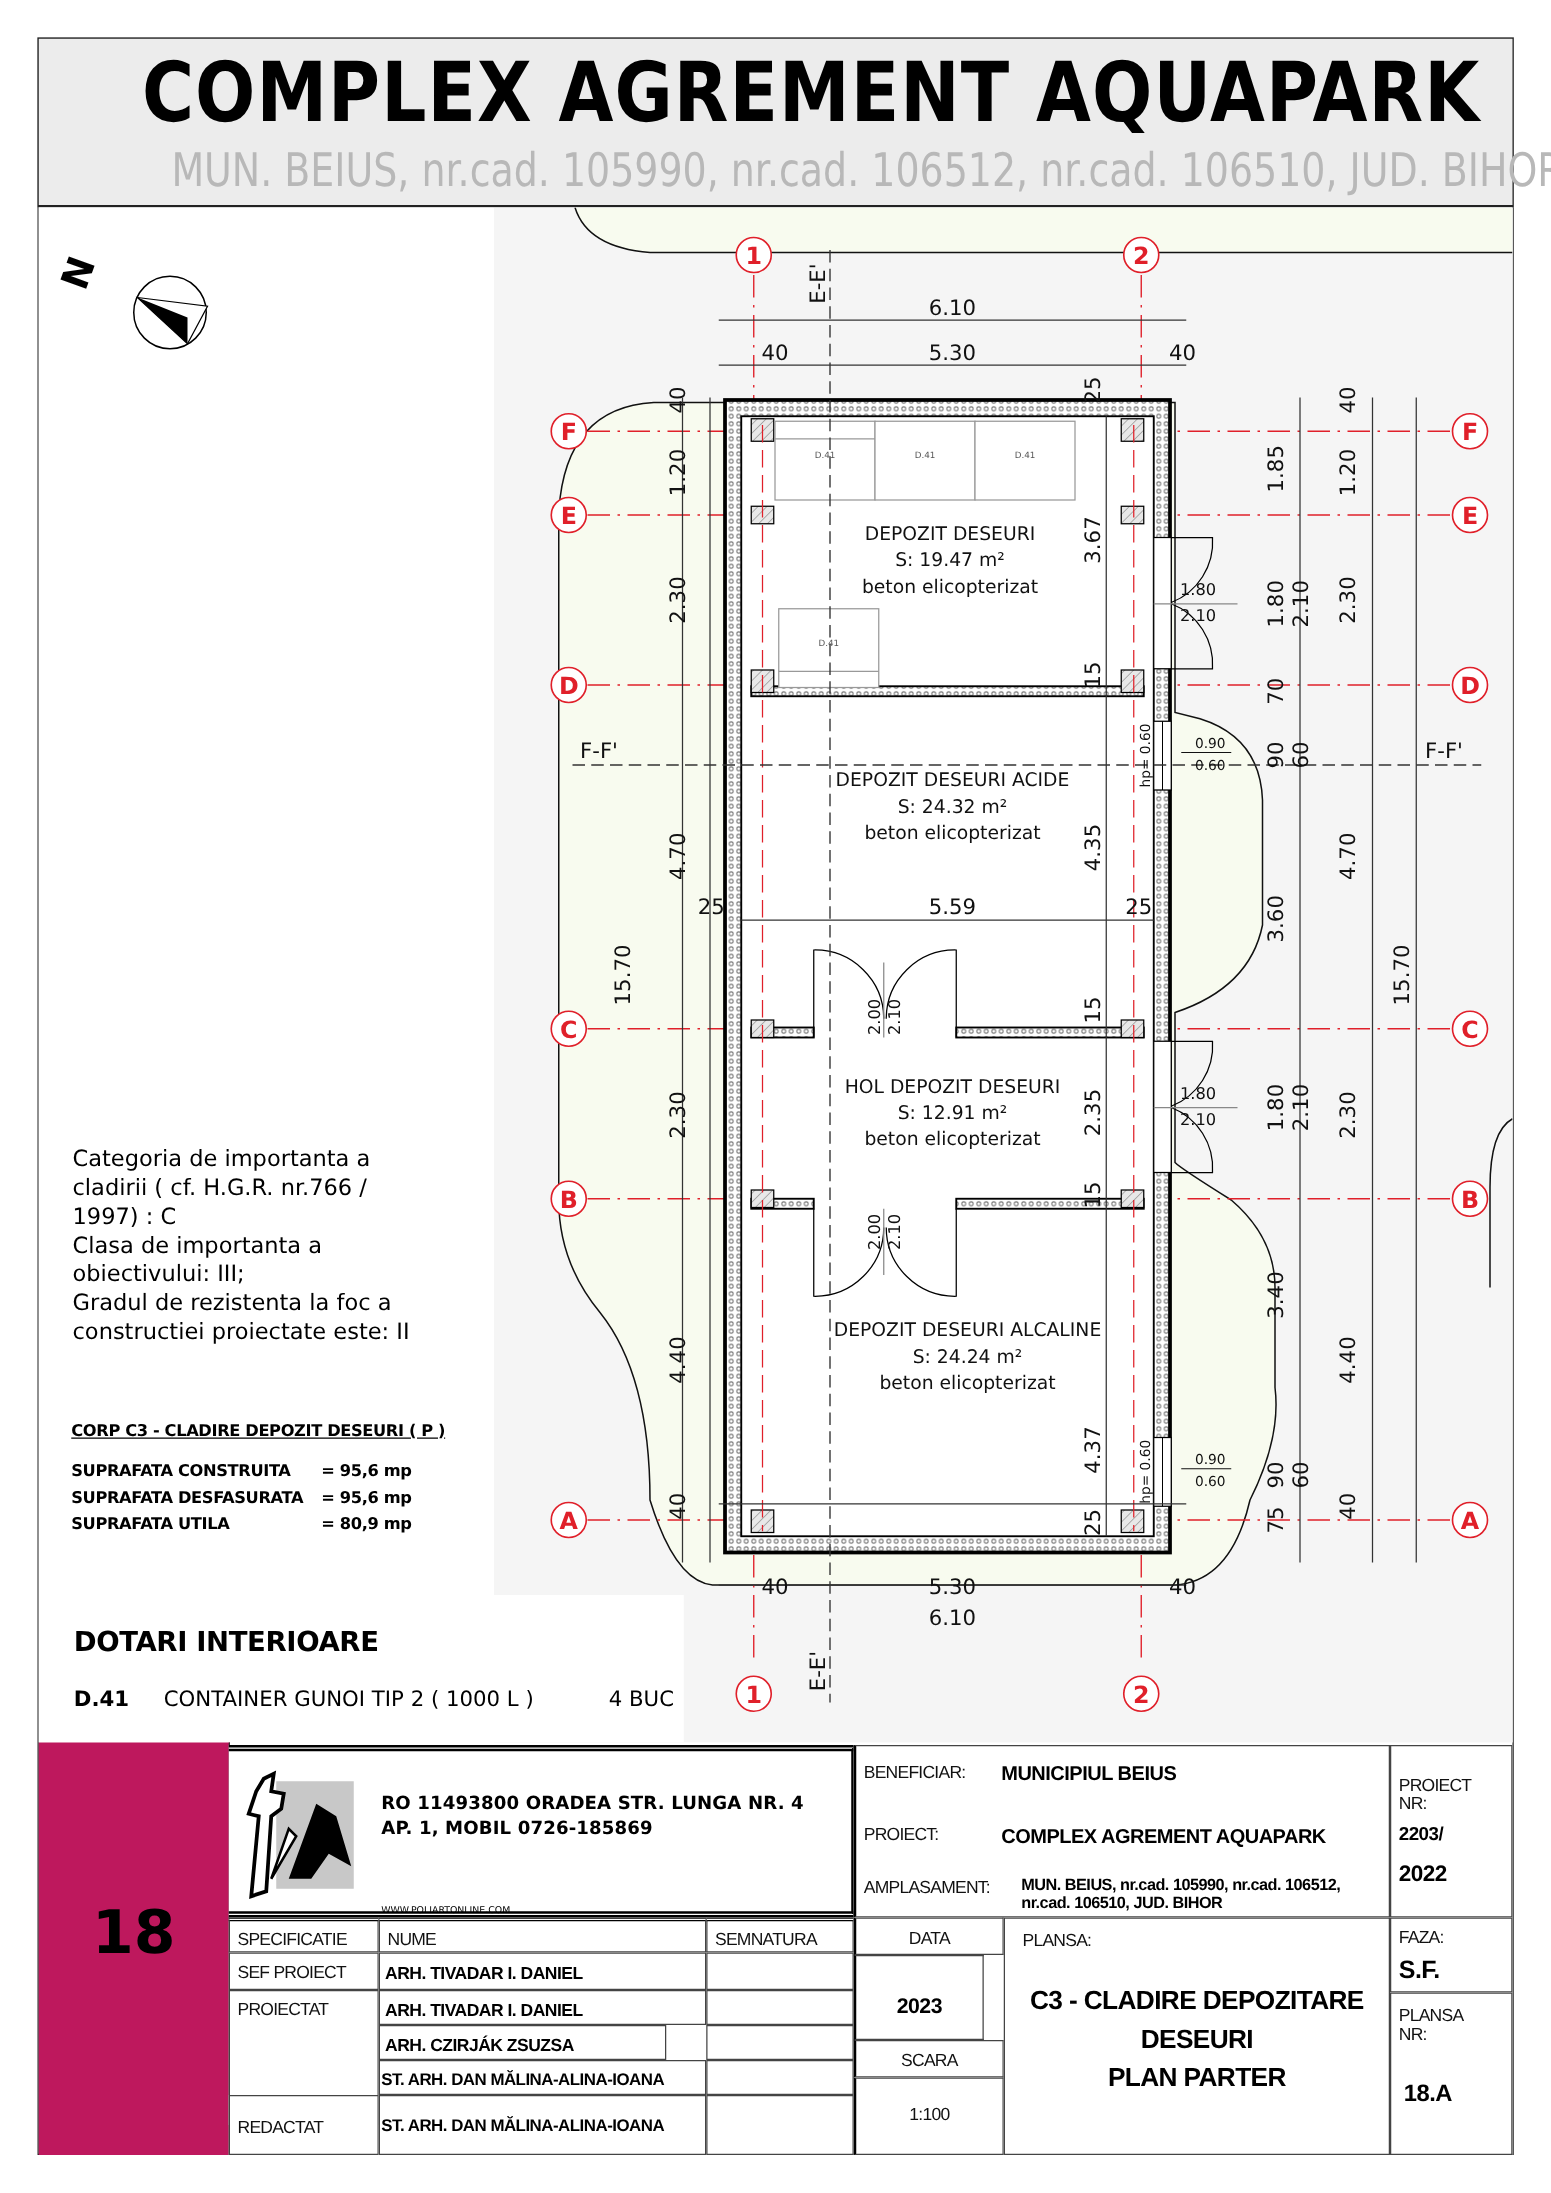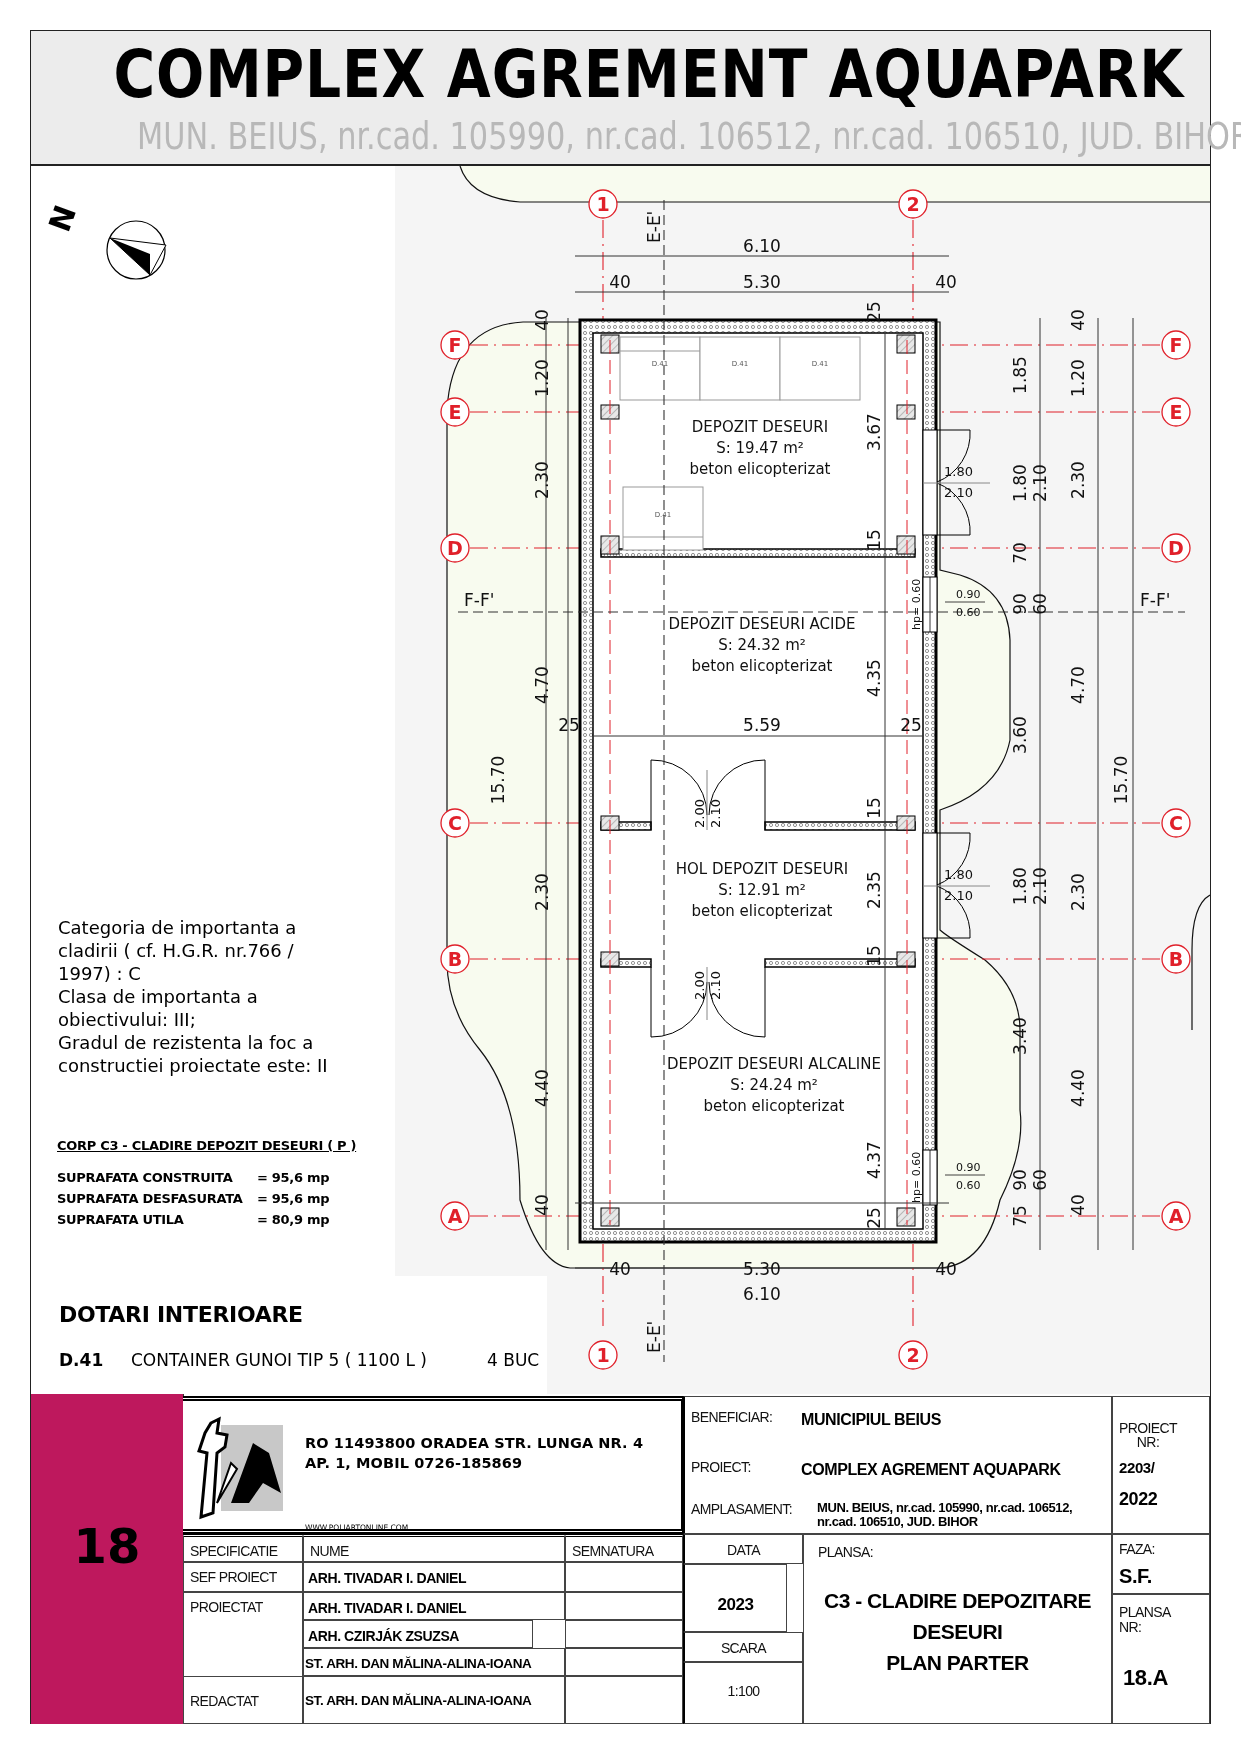--- a/index.html
+++ b/index.html
@@ -384,21 +384,21 @@
     </div>
   <div class="corp-row">
       <span class="lbl">SUPRAFATA UTILA</span>
       <span>= 80,9 mp</span>
     </div>
 </div>
 
 <div class="dotari-title">DOTARI INTERIOARE</div>
 <div class="dotari-row">
   <span class="code">D.41</span>
-  <span class="desc">CONTAINER GUNOI TIP 5 ( 1100 L )</span>
+  <span class="desc">CONTAINER GUNOI TIP 2 ( 1000 L )</span>
   <span>4 BUC</span>
 </div>
 
 <div class="tb-left">
   <div class="num">18</div>
 </div>
 
 <div class="logo-box">
   <svg style="position:absolute;left:8px;top:12px;" width="100" height="110" viewBox="0 0 100 110">
     <rect x="30" y="12" width="62" height="86" fill="#c8c8c8"></rect>
@@ -417,21 +417,21 @@
   <div class="lbl-s" style="position:absolute;left:6px;top:12px;">BENEFICIAR:</div>
   <div class="bold-s" style="position:absolute;left:116px;top:14px;font-size:16px;">MUNICIPIUL BEIUS</div>
   <div class="lbl-s" style="position:absolute;left:6px;top:62px;">PROIECT:</div>
   <div class="bold-s" style="position:absolute;left:116px;top:64px;font-size:16px;">COMPLEX AGREMENT AQUAPARK</div>
   <div class="lbl-s" style="position:absolute;left:6px;top:104px;">AMPLASAMENT:</div>
   <div class="bold-s" style="position:absolute;left:132px;top:104px;font-size:13px;width:312px;line-height:14px;">
     <div>MUN. BEIUS, nr.cad. 105990, nr.cad. 106512,</div>
     <div>nr.cad. 106510, JUD. BIHOR</div>
   </div>
 </div>
-<div class="cell" style="left:1112px;top:1396px;width:98px;height:138px;text-align:center;">
+<div class="cell" style="left:1112px;top:1396px;width:98px;height:138px;">
   <div class="lbl-s" style="position:absolute;left:6px;top:24px;line-height:14px;">
     <div>PROIECT</div>
     <div>NR:</div>
   </div>
   <div class="bold-s" style="position:absolute;left:6px;top:62px;font-size:15px;">2203/</div>
   <div class="bold-s" style="position:absolute;left:6px;top:92px;font-size:18px;">2022</div>
 </div>
 
 <div class="cell" style="left:183px;top:1534px;width:120px;height:28px;border-top:3px double #000;">
     <span class="lbl-s" style="position:absolute;left:6px;top:6px;">SPECIFICATIE</span>
@@ -499,14 +499,14 @@
 
 <div class="cell" style="left:1112px;top:1534px;width:98px;height:60px;">
   <div class="lbl-s" style="position:absolute;left:6px;top:6px;">FAZA:</div>
   <div class="bold-s" style="position:absolute;left:6px;top:30px;font-size:20px;">S.F.</div>
 </div>
 <div class="cell" style="left:1112px;top:1594px;width:98px;height:130px;">
   <div class="lbl-s" style="position:absolute;left:6px;top:10px;line-height:15px;">
     <div>PLANSA</div>
     <div>NR:</div>
   </div>
-  <div class="bold-s" style="position:absolute;left:10px;top:70px;font-size:22px;">18.A</div>
+  <div class="bold-s" style="position:absolute;left:10px;top:70px;font-size:19px;">18.A</div>
 </div>
 
 </body></html>

